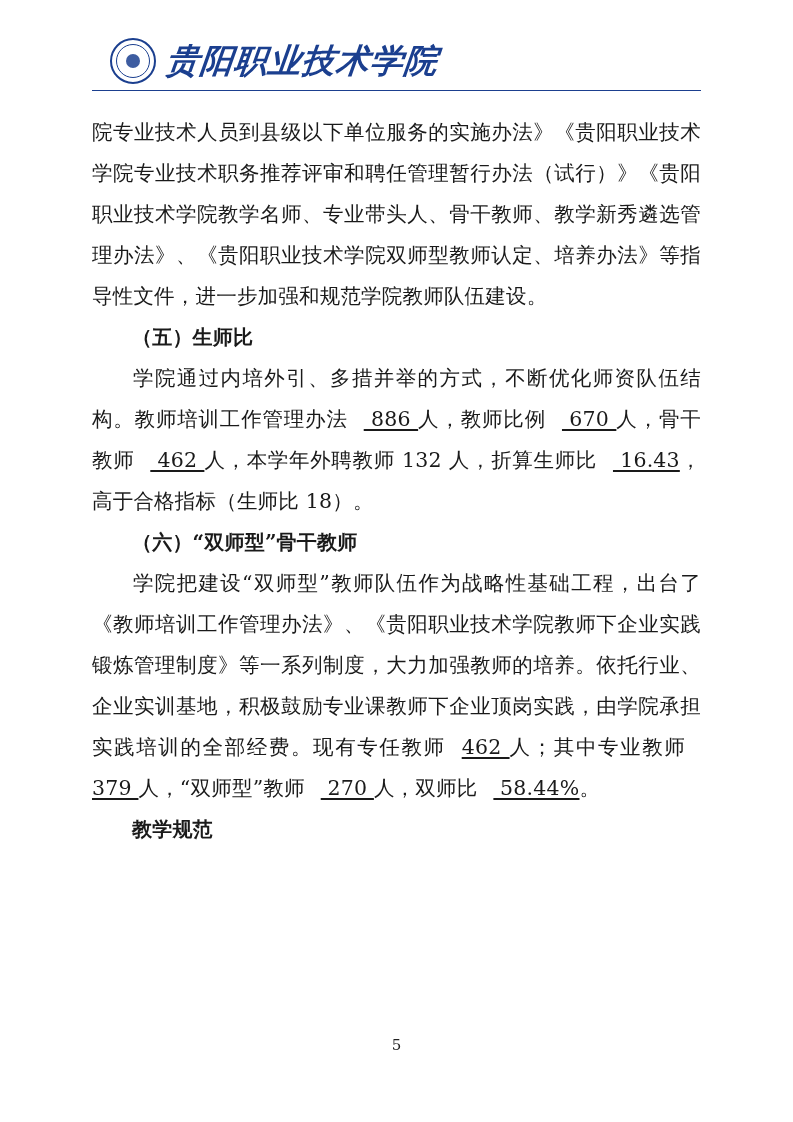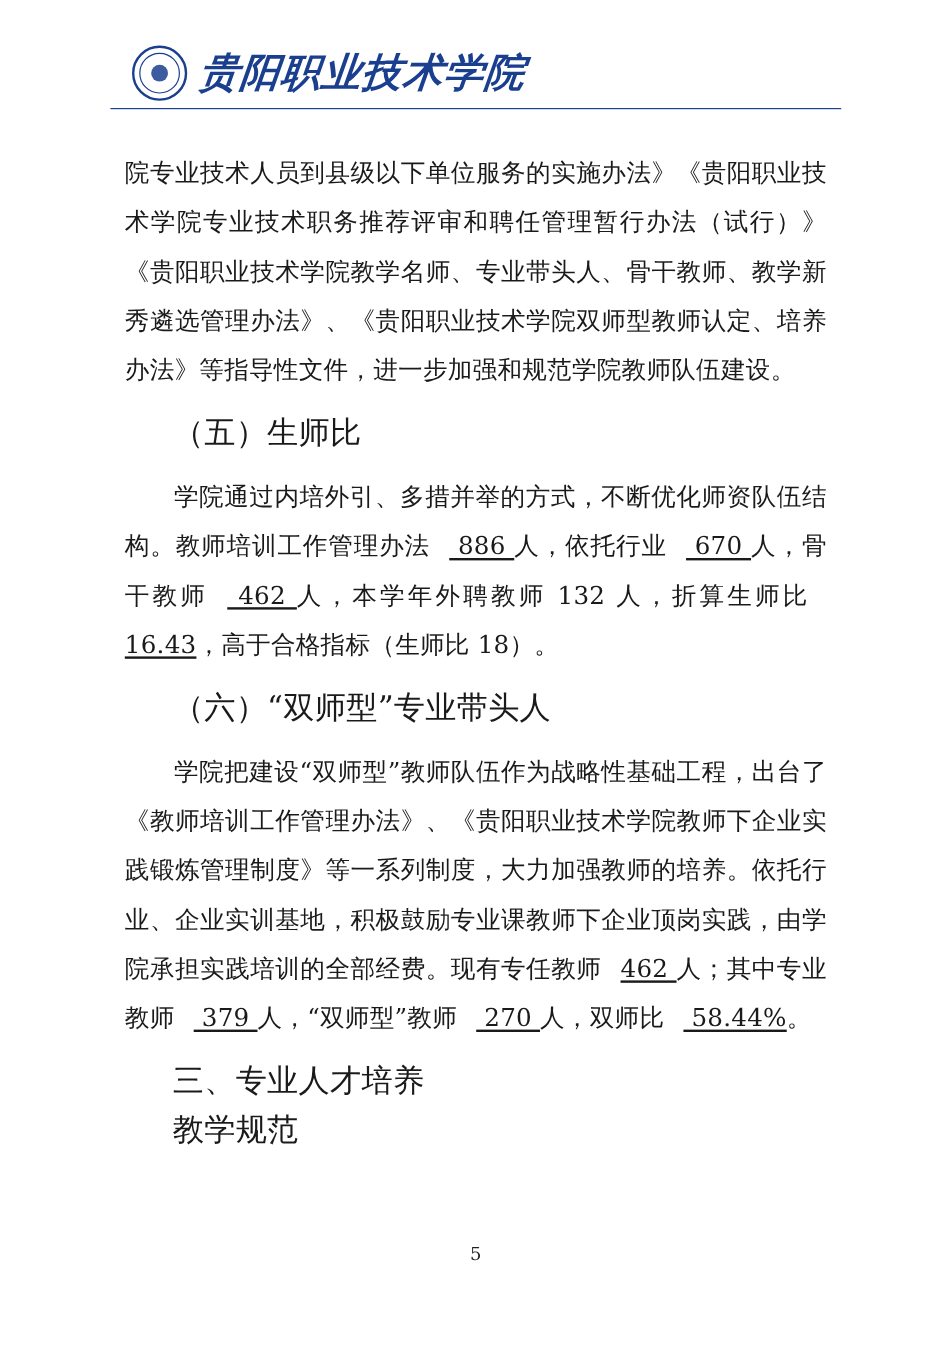--- a/index.html
+++ b/index.html
@@ -74,34 +74,34 @@
     margin-top: 6px;
     border-bottom: 1.6px solid #1b3f8f;
     width: 100%;
   }
 
   
   .content {
     padding-top: 12px;
   }
   p {
-    margin: 12px;
+    margin: 0;
     font-size: 20.5px;
     line-height: 41px;
     text-align: justify;
     text-justify: inter-ideograph;
     letter-spacing: .2px;
   }
   p.indent {
     text-indent: 2em;
   }
   .heading {
-    font-weight: 400;
+    font-weight: 700;
     text-indent: 2em;
-    font-size: 26px;
+    font-size: 20px;
     line-height: 41px;
     margin: 0;
   }
   .u {
     text-decoration: underline;
     text-underline-offset: 3px;
     padding-left: 16px;
   }
   .num {
     font-family: "DejaVu Serif", serif;
@@ -131,27 +131,26 @@
     </div>
     <div class="header-rule"></div>
   </div>
 
   <div class="content">
 
     <p>院专业技术人员到县级以下单位服务的实施办法》《贵阳职业技术学院专业技术职务推荐评审和聘任管理暂行办法（试行）》《贵阳职业技术学院教学名师、专业带头人、骨干教师、教学新秀遴选管理办法》、《贵阳职业技术学院双师型教师认定、培养办法》等指导性文件，进一步加强和规范学院教师队伍建设。</p>
 
     <p class="heading">（五）生师比</p>
 
-    <p class="indent"><span>学院通过内培外引、多措并举的方式，不断优化师资队伍结构。教师培训工作管理办法</span><span class="u num"> 886 </span><span>人，依托行业</span><span class="u num"> 670 </span><span>人，骨干教师</span><span class="u num"> 462 </span><span>人，本学年外聘教师 132 人，折算生师比</span><span class="u num"> 16.43</span><span>，高于合格指标（生师比 18）。</span></p>
+    <p class="indent"><span>学院通过内培外引、多措并举的方式，不断优化师资队伍结构。教师培训工作管理办法</span><span class="u num"> 886 </span><span>人，教师比例</span><span class="u num"> 670 </span><span>人，骨干教师</span><span class="u num"> 462 </span><span>人，本学年外聘教师 132 人，折算生师比</span><span class="u num"> 16.43</span><span>，高于合格指标（生师比 18）。</span></p>
 
-    <p class="heading">（六）“双师型”专业带头人</p>
+    <p class="heading">（六）“双师型”骨干教师</p>
 
     <p class="indent"><span>学院把建设“双师型”教师队伍作为战略性基础工程，出台了《教师培训工作管理办法》、《贵阳职业技术学院教师下企业实践锻炼管理制度》等一系列制度，大力加强教师的培养。依托行业、企业实训基地，积极鼓励专业课教师下企业顶岗实践，由学院承担实践培训的全部经费。现有专任教师</span><span class="u num">462 </span><span>人；其中专业教师</span><span class="u num"> 379 </span><span>人，“双师型”教师</span><span class="u num"> 270 </span><span>人，双师比</span><span class="u num"> 58.44%</span><span>。</span></p>
 
-    <p class="heading">三、专业人才培养</p>
 
 
     <p class="heading">教学规范</p>
 
   </div>
 
   <div class="page-number">5</div>
 </div>
 
 </body></html>

